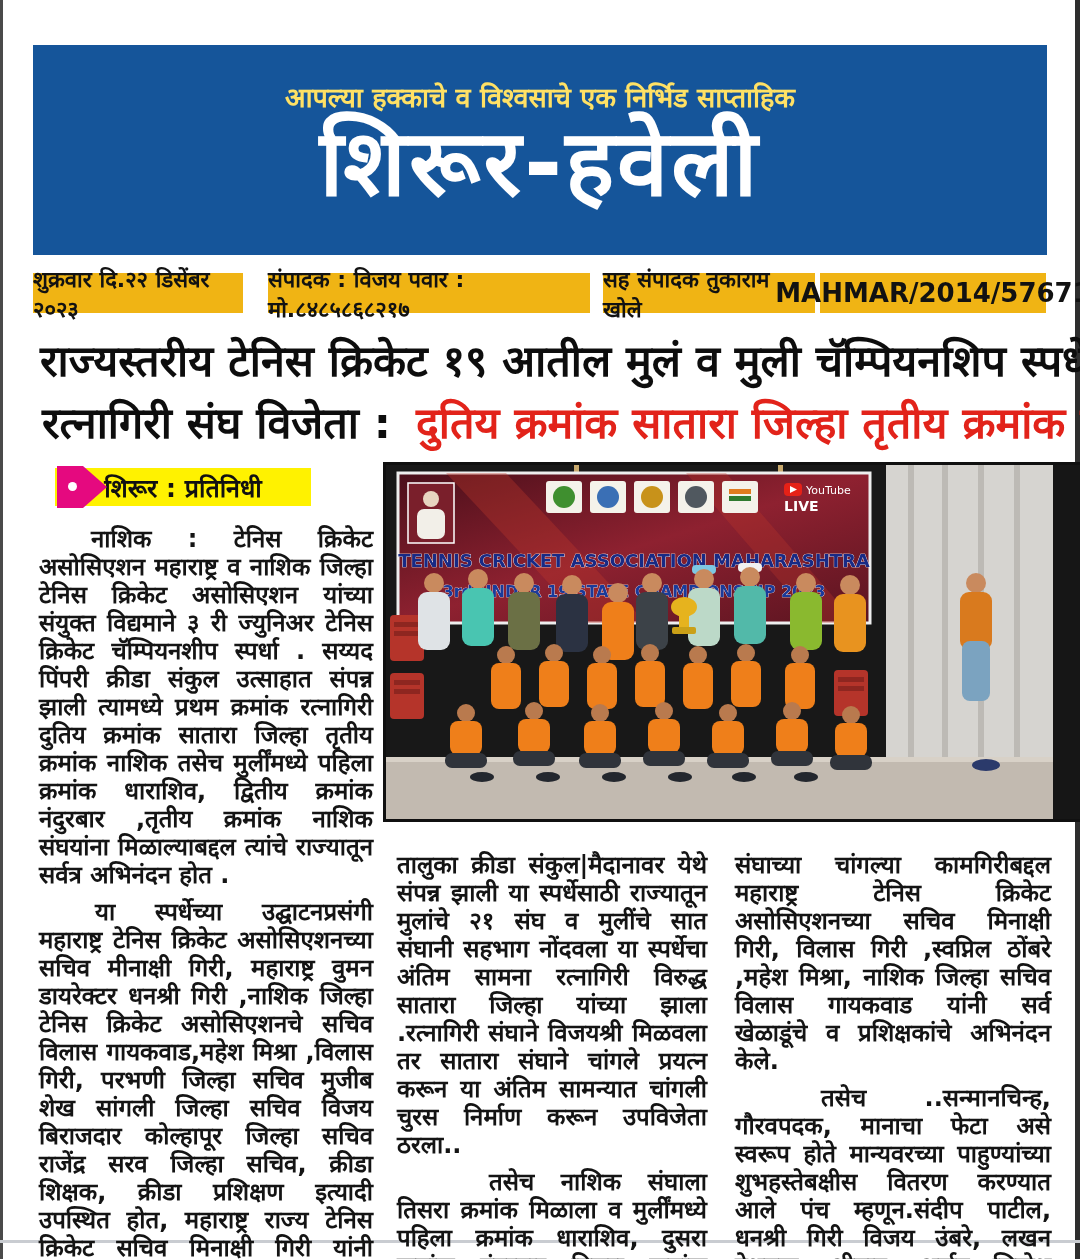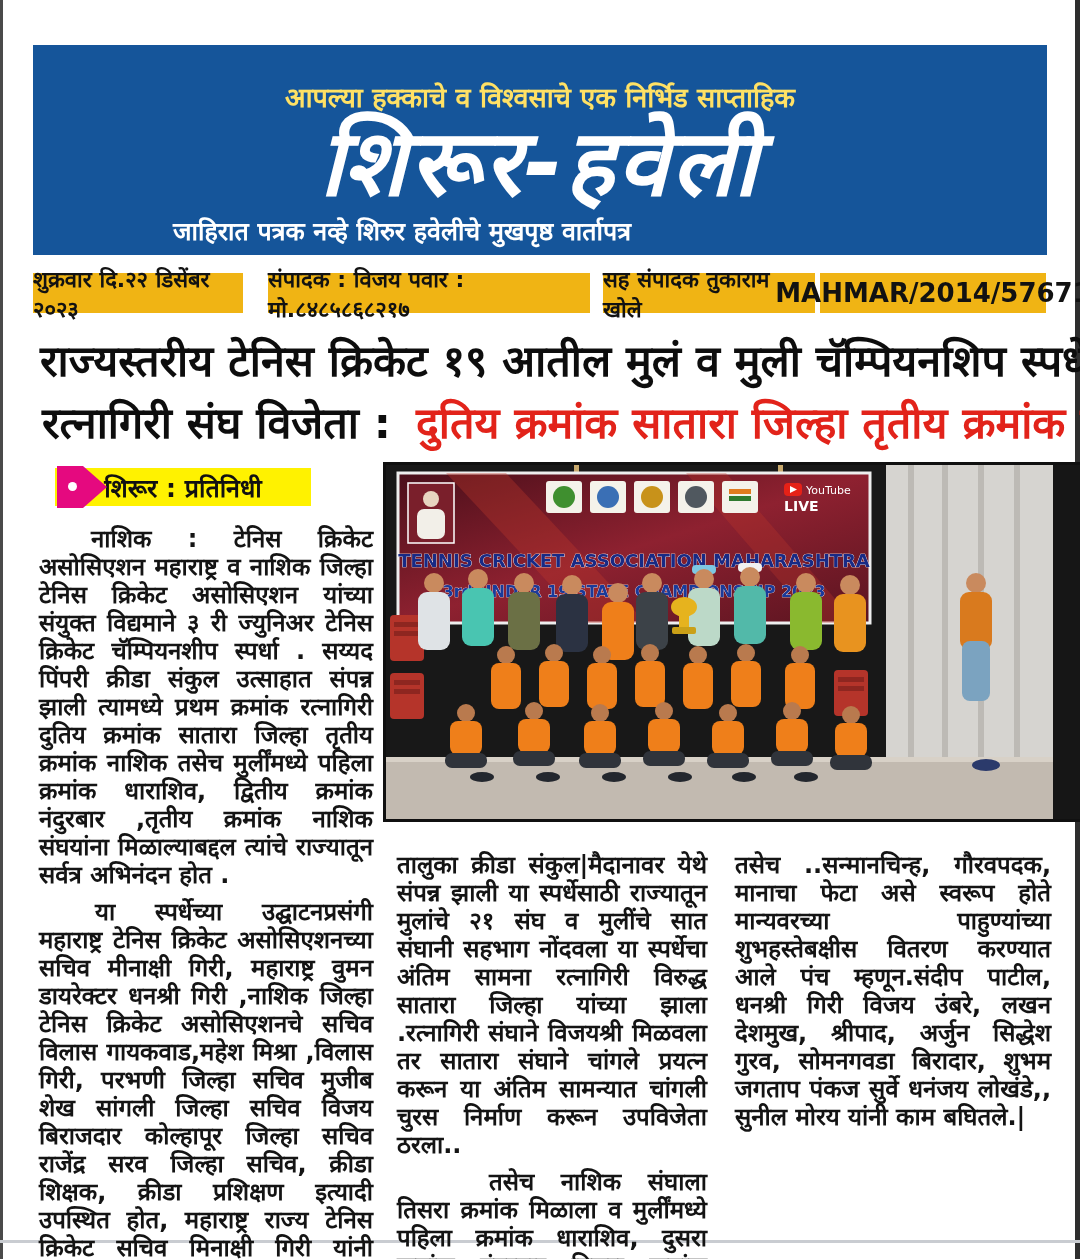--- a/index.html
+++ b/index.html
@@ -10,21 +10,21 @@
   }
   .edge-left  { position:absolute; left:0; top:0; width:3px; height:1259px; background:#4a4a4a; }
   .edge-right { position:absolute; right:0; top:0; width:5px; height:1259px; background:#2e2e2e; }
   .bottom-rule{ position:absolute; left:0; top:1240px; width:1080px; height:3px; background:#c9ccd1; }
 
   
   .masthead { position:absolute; left:33px; top:45px; width:1014px; height:210px;
     background:#15559A; text-align:center; }
   .masthead .tagline { margin-top:33px; color:#FFE165; font-size:27px; font-weight:bold; }
   .masthead .title   { color:#ffffff; font-size:92px; font-weight:bold; line-height:1.02;
-    letter-spacing:3px; margin-top:2px;font-style:italic; }
+    letter-spacing:3px; margin-top:2px; }
   .masthead .subtitle{ color:#ffffff; font-size:25px; font-weight:bold; text-align:left;
     margin-left:140px; margin-top:2px; }
 
   
   .ib { position:absolute; top:273px; height:40px; background:#F0B414; color:#121212;
     font-weight:bold; display:flex; align-items:center; justify-content:center;
     font-size:22px; box-sizing:border-box; }
   .ib-date { left:33px;  width:210px; }
   .ib-ed   { left:268px; width:322px; }
   .ib-coed { left:603px; width:212px; }
@@ -70,21 +70,20 @@
 </head>
 <body>
 
 <div class="edge-left"></div>
 <div class="edge-right"></div>
 <div class="bottom-rule"></div>
 
 <div class="masthead">
   <div class="tagline">आपल्या हक्काचे व विश्वसाचे एक निर्भिड साप्ताहिक</div>
   <div class="title">शिरूर-हवेली</div>
-  <div class="subtitle">जाहिरात पत्रक नव्हे शिरुर हवेलीचे मुखपृष्ठ वार्तापत्र</div>
 </div>
 
 <div class="ib ib-date">शुक्रवार दि.२२ डिसेंबर २०२३</div>
 <div class="ib ib-ed">संपादक : विजय पवार : मो.८४८५८६८२१७</div>
 <div class="ib ib-coed">सह संपादक तुकाराम खोले</div>
 <div class="ib ib-reg">MAHMAR/2014/57671</div>
 
 <div class="headline1">राज्यस्तरीय  टेनिस क्रिकेट १९ आतील मुलं व मुली चॅम्पियनशिप स्पर्धेमध्ये</div>
 <div class="headline2">
   <span class="hl-black">रत्नागिरी संघ विजेता :</span>
@@ -226,14 +225,15 @@
 <div class="col" id="col1">
   <p>नाशिक : टेनिस क्रिकेट असोसिएशन महाराष्ट्र व नाशिक जिल्हा टेनिस क्रिकेट असोसिएशन यांच्या संयुक्त विद्यमाने ३ री ज्युनिअर टेनिस क्रिकेट चॅम्पियनशीप स्पर्धा . सय्यद पिंपरी क्रीडा संकुल उत्साहात संपन्न झाली त्यामध्ये प्रथम क्रमांक रत्नागिरी दुतिय क्रमांक सातारा जिल्हा तृतीय क्रमांक नाशिक तसेच मुर्लींमध्ये पहिला क्रमांक धाराशिव, द्वितीय क्रमांक नंदुरबार ,तृतीय क्रमांक नाशिक संघयांना मिळाल्याबद्दल त्यांचे राज्यातून सर्वत्र अभिनंदन होत .</p>
   <p>या स्पर्धेच्या उद्घाटनप्रसंगी महाराष्ट्र टेनिस क्रिकेट असोसिएशनच्या सचिव मीनाक्षी गिरी, महाराष्ट्र वुमन डायरेक्टर धनश्री गिरी ,नाशिक जिल्हा टेनिस क्रिकेट असोसिएशनचे सचिव विलास गायकवाड,महेश मिश्रा ,विलास गिरी, परभणी जिल्हा सचिव मुजीब शेख सांगली जिल्हा सचिव विजय बिराजदार कोल्हापूर जिल्हा सचिव राजेंद्र सरव जिल्हा सचिव, क्रीडा शिक्षक, क्रीडा प्रशिक्षण इत्यादी उपस्थित होत, महाराष्ट्र राज्य टेनिस क्रिकेट सचिव मिनाक्षी गिरी यांनी खेळाडूंना टेनिस क्रिकेट खेळाची माहिती व नियम सांगितले.</p>
   <p>३ री राज्य स्तरीय टेनिस क्रिकेट चॅम्पियनशिप नाशिक मधील सय्यद पिंपरी</p>
 </div>
 <div class="col" id="col2">
   <p>तालुका क्रीडा संकुल|मैदानावर येथे संपन्न झाली या स्पर्धेसाठी राज्यातून मुलांचे २१ संघ व मुलींचे सात संघानी सहभाग नोंदवला या स्पर्धेचा अंतिम सामना रत्नागिरी विरुद्ध सातारा जिल्हा यांच्या झाला .रत्नागिरी संघाने विजयश्री मिळवला तर सातारा संघाने चांगले प्रयत्न करून या अंतिम सामन्यात चांगली चुरस निर्माण करून उपविजेता ठरला..</p>
   <p>तसेच नाशिक संघाला तिसरा क्रमांक मिळाला व मुर्लींमध्ये पहिला क्रमांक धाराशिव, दुसरा क्रमांक नंदुरबार तिसरा क्रमांक नाशिक, यांनी मिळवला या स्पर्धेमध्ये सर्व उत्कृष्ट फलंदाज मॅन ऑफ द सिरीज सत्यम पांडे (नाशिक,) मिळवल्याबद्दल व</p>
 </div>
 <div class="col" id="col3">
+  <p>संघाच्या चांगल्या कामगिरीबद्दल महाराष्ट्र टेनिस क्रिकेट असोसिएशनच्या सचिव मिनाक्षी गिरी, विलास गिरी ,स्वप्निल ठोंबरे ,महेश मिश्रा, नाशिक जिल्हा सचिव विलास गायकवाड यांनी सर्व खेळाडूंचे व प्रशिक्षकांचे अभिनंदन केले.</p>
   <p>तसेच ..सन्मानचिन्ह, गौरवपदक, मानाचा फेटा असे स्वरूप होते मान्यवरच्या पाहुण्यांच्या शुभहस्तेबक्षीस वितरण करण्यात आले पंच म्हणून.संदीप पाटील, धनश्री गिरी विजय उंबरे, लखन देशमुख, श्रीपाद, अर्जुन सिद्धेश गुरव, सोमनगवडा बिरादार, शुभम जगताप पंकज सुर्वे धनंजय लोखंडे,, सुनील मोरय यांनी काम बघितले.|</p>
 </div>
 
 </body></html>

